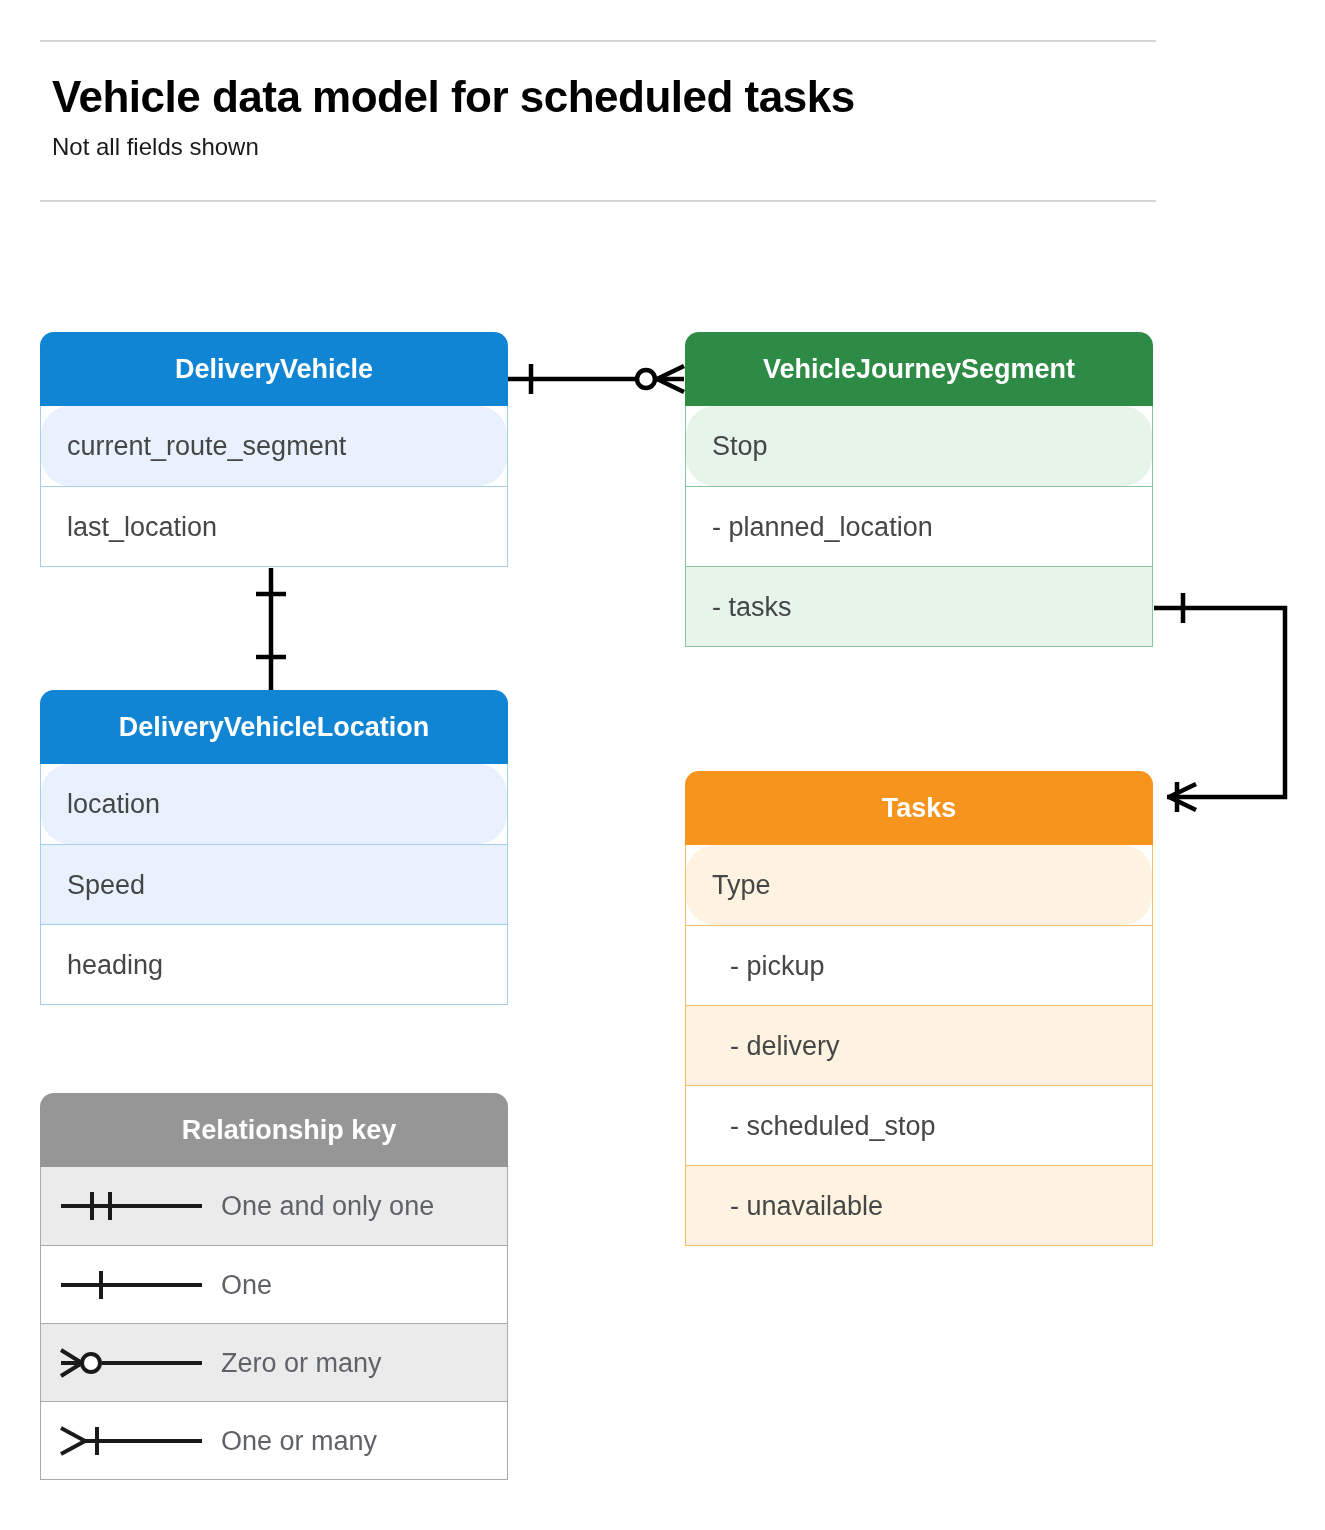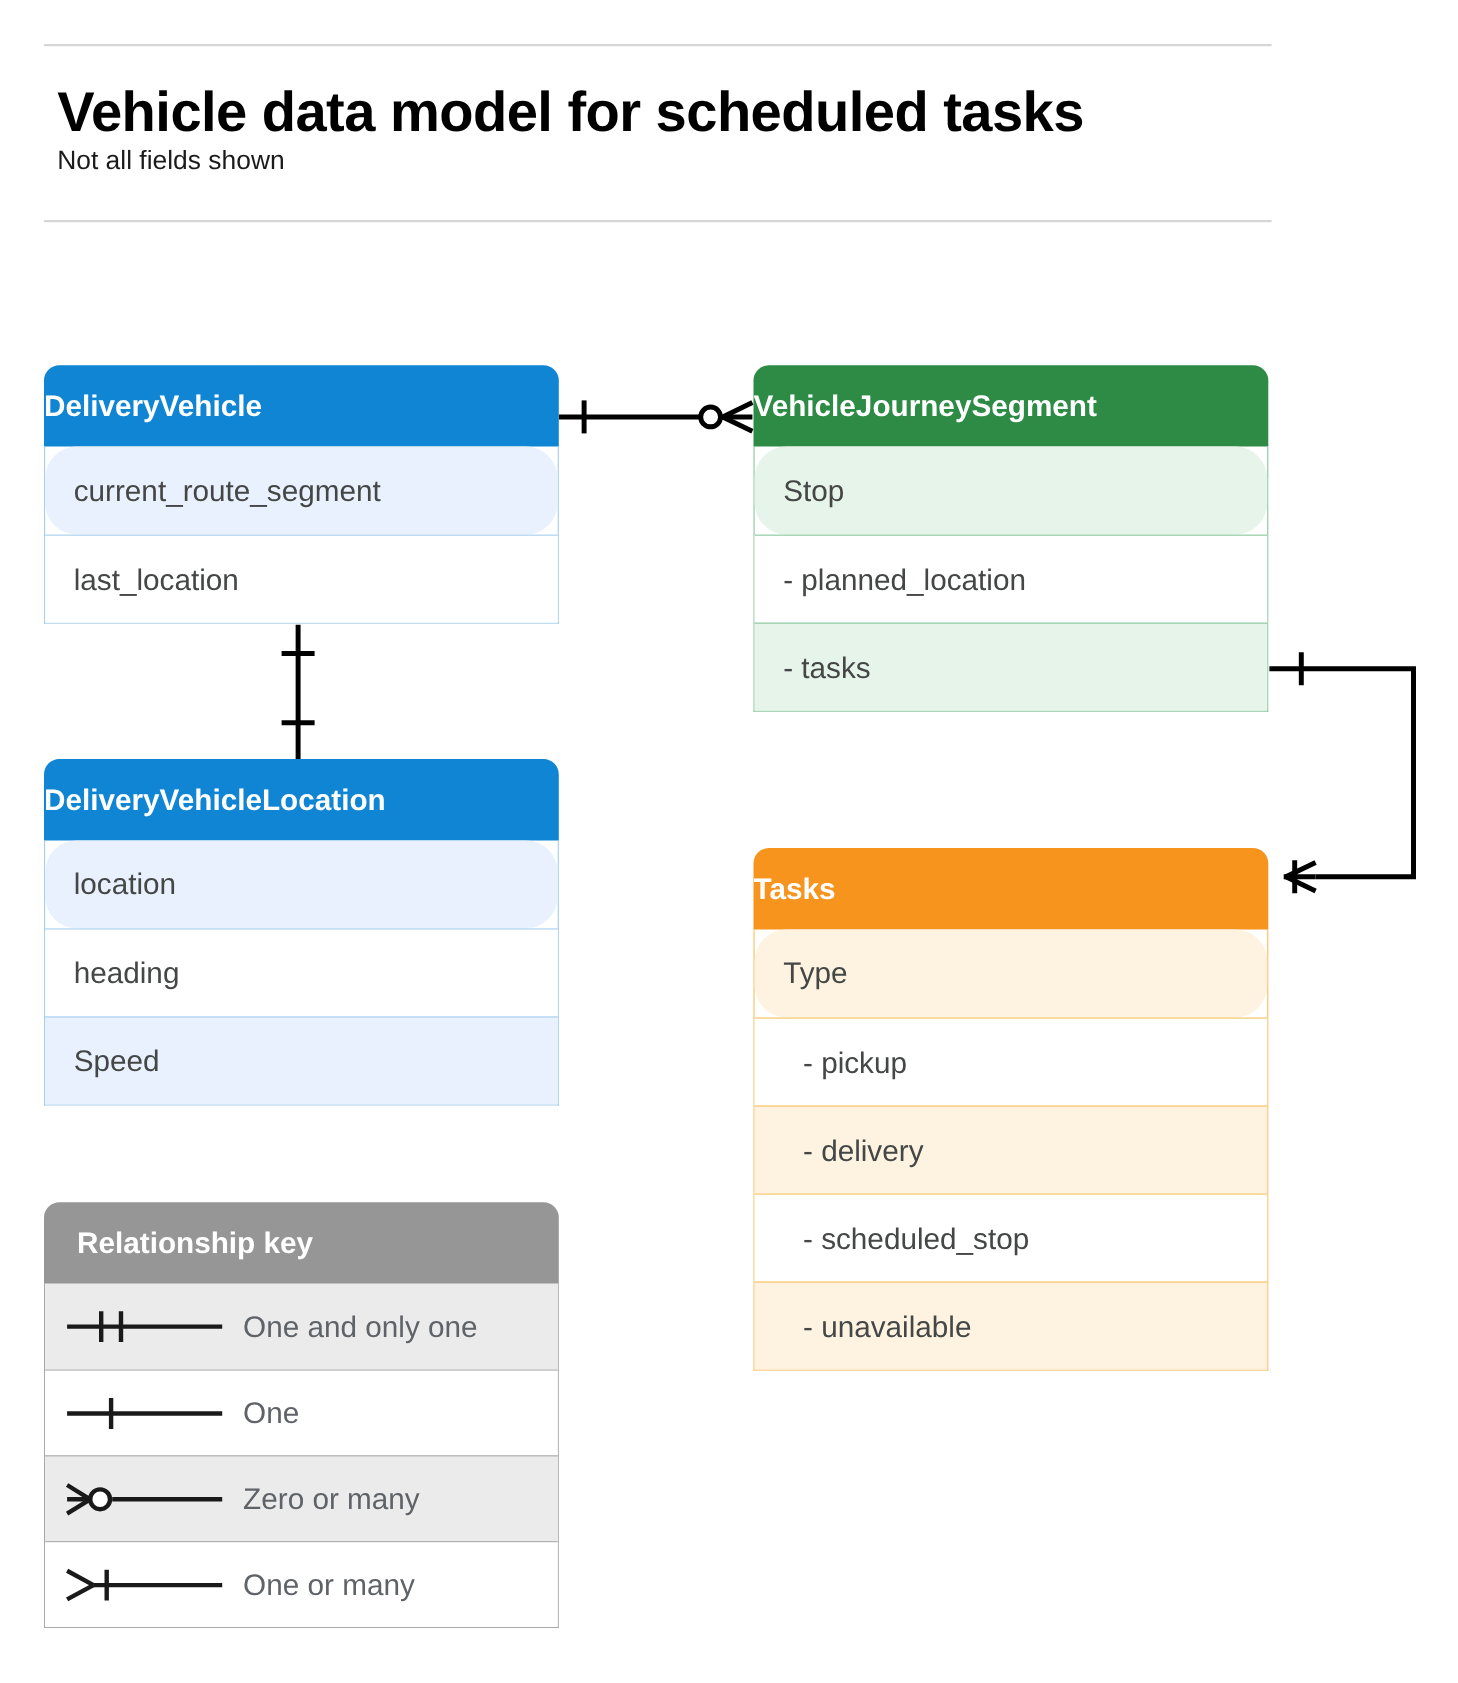--- a/index.html
+++ b/index.html
@@ -23,21 +23,21 @@
     height: 2px;
     background: #d5d5d7;
   }
   #rule-top { top: 40px; }
   #rule-bottom { top: 200px; }
 
   #page-title {
     position: absolute;
     left: 52px;
     top: 72px;
-    font-size: 51px;
+    font-size: 44px;
     font-weight: bold;
     color: #000000;
     letter-spacing: -0.5px;
     white-space: nowrap;
   }
   #page-subtitle {
     position: absolute;
     left: 52px;
     top: 133px;
     font-size: 24px;
@@ -47,21 +47,21 @@
 
   
   .entity {
     position: absolute;
     box-sizing: border-box;
   }
   .entity-header {
     box-sizing: border-box;
     height: 74px;
     line-height: 74px;
-    text-align: left;
+    text-align: center;
     font-size: 27px;
     font-weight: bold;
     color: #ffffff;
     border-radius: 14px 14px 0 0;
     white-space: nowrap;
     overflow: hidden;
   }
   .entity-rows {
     box-sizing: border-box;
     border-style: solid;
@@ -194,22 +194,22 @@
     <div class="entity-row tint">Stop</div>
     <div class="entity-row">-  planned_location</div>
     <div class="entity-row tint">- tasks</div>
   </div>
 </div>
 
 <div class="entity theme-blue" style="left:40px; top:690px; width:468px;">
   <div class="entity-header">DeliveryVehicleLocation</div>
   <div class="entity-rows">
     <div class="entity-row tint">location</div>
+    <div class="entity-row tint">Speed</div>
     <div class="entity-row">heading</div>
-    <div class="entity-row tint">Speed</div>
   </div>
 </div>
 
 <div class="entity theme-orange" style="left:685px; top:750px; width:468px;margin-top:21px;">
   <div class="entity-header">Tasks</div>
   <div class="entity-rows">
     <div class="entity-row tint">Type</div>
     <div class="entity-row indent-2">-  pickup</div>
     <div class="entity-row tint indent-2">-  delivery</div>
     <div class="entity-row indent-2">-  scheduled_stop</div>

